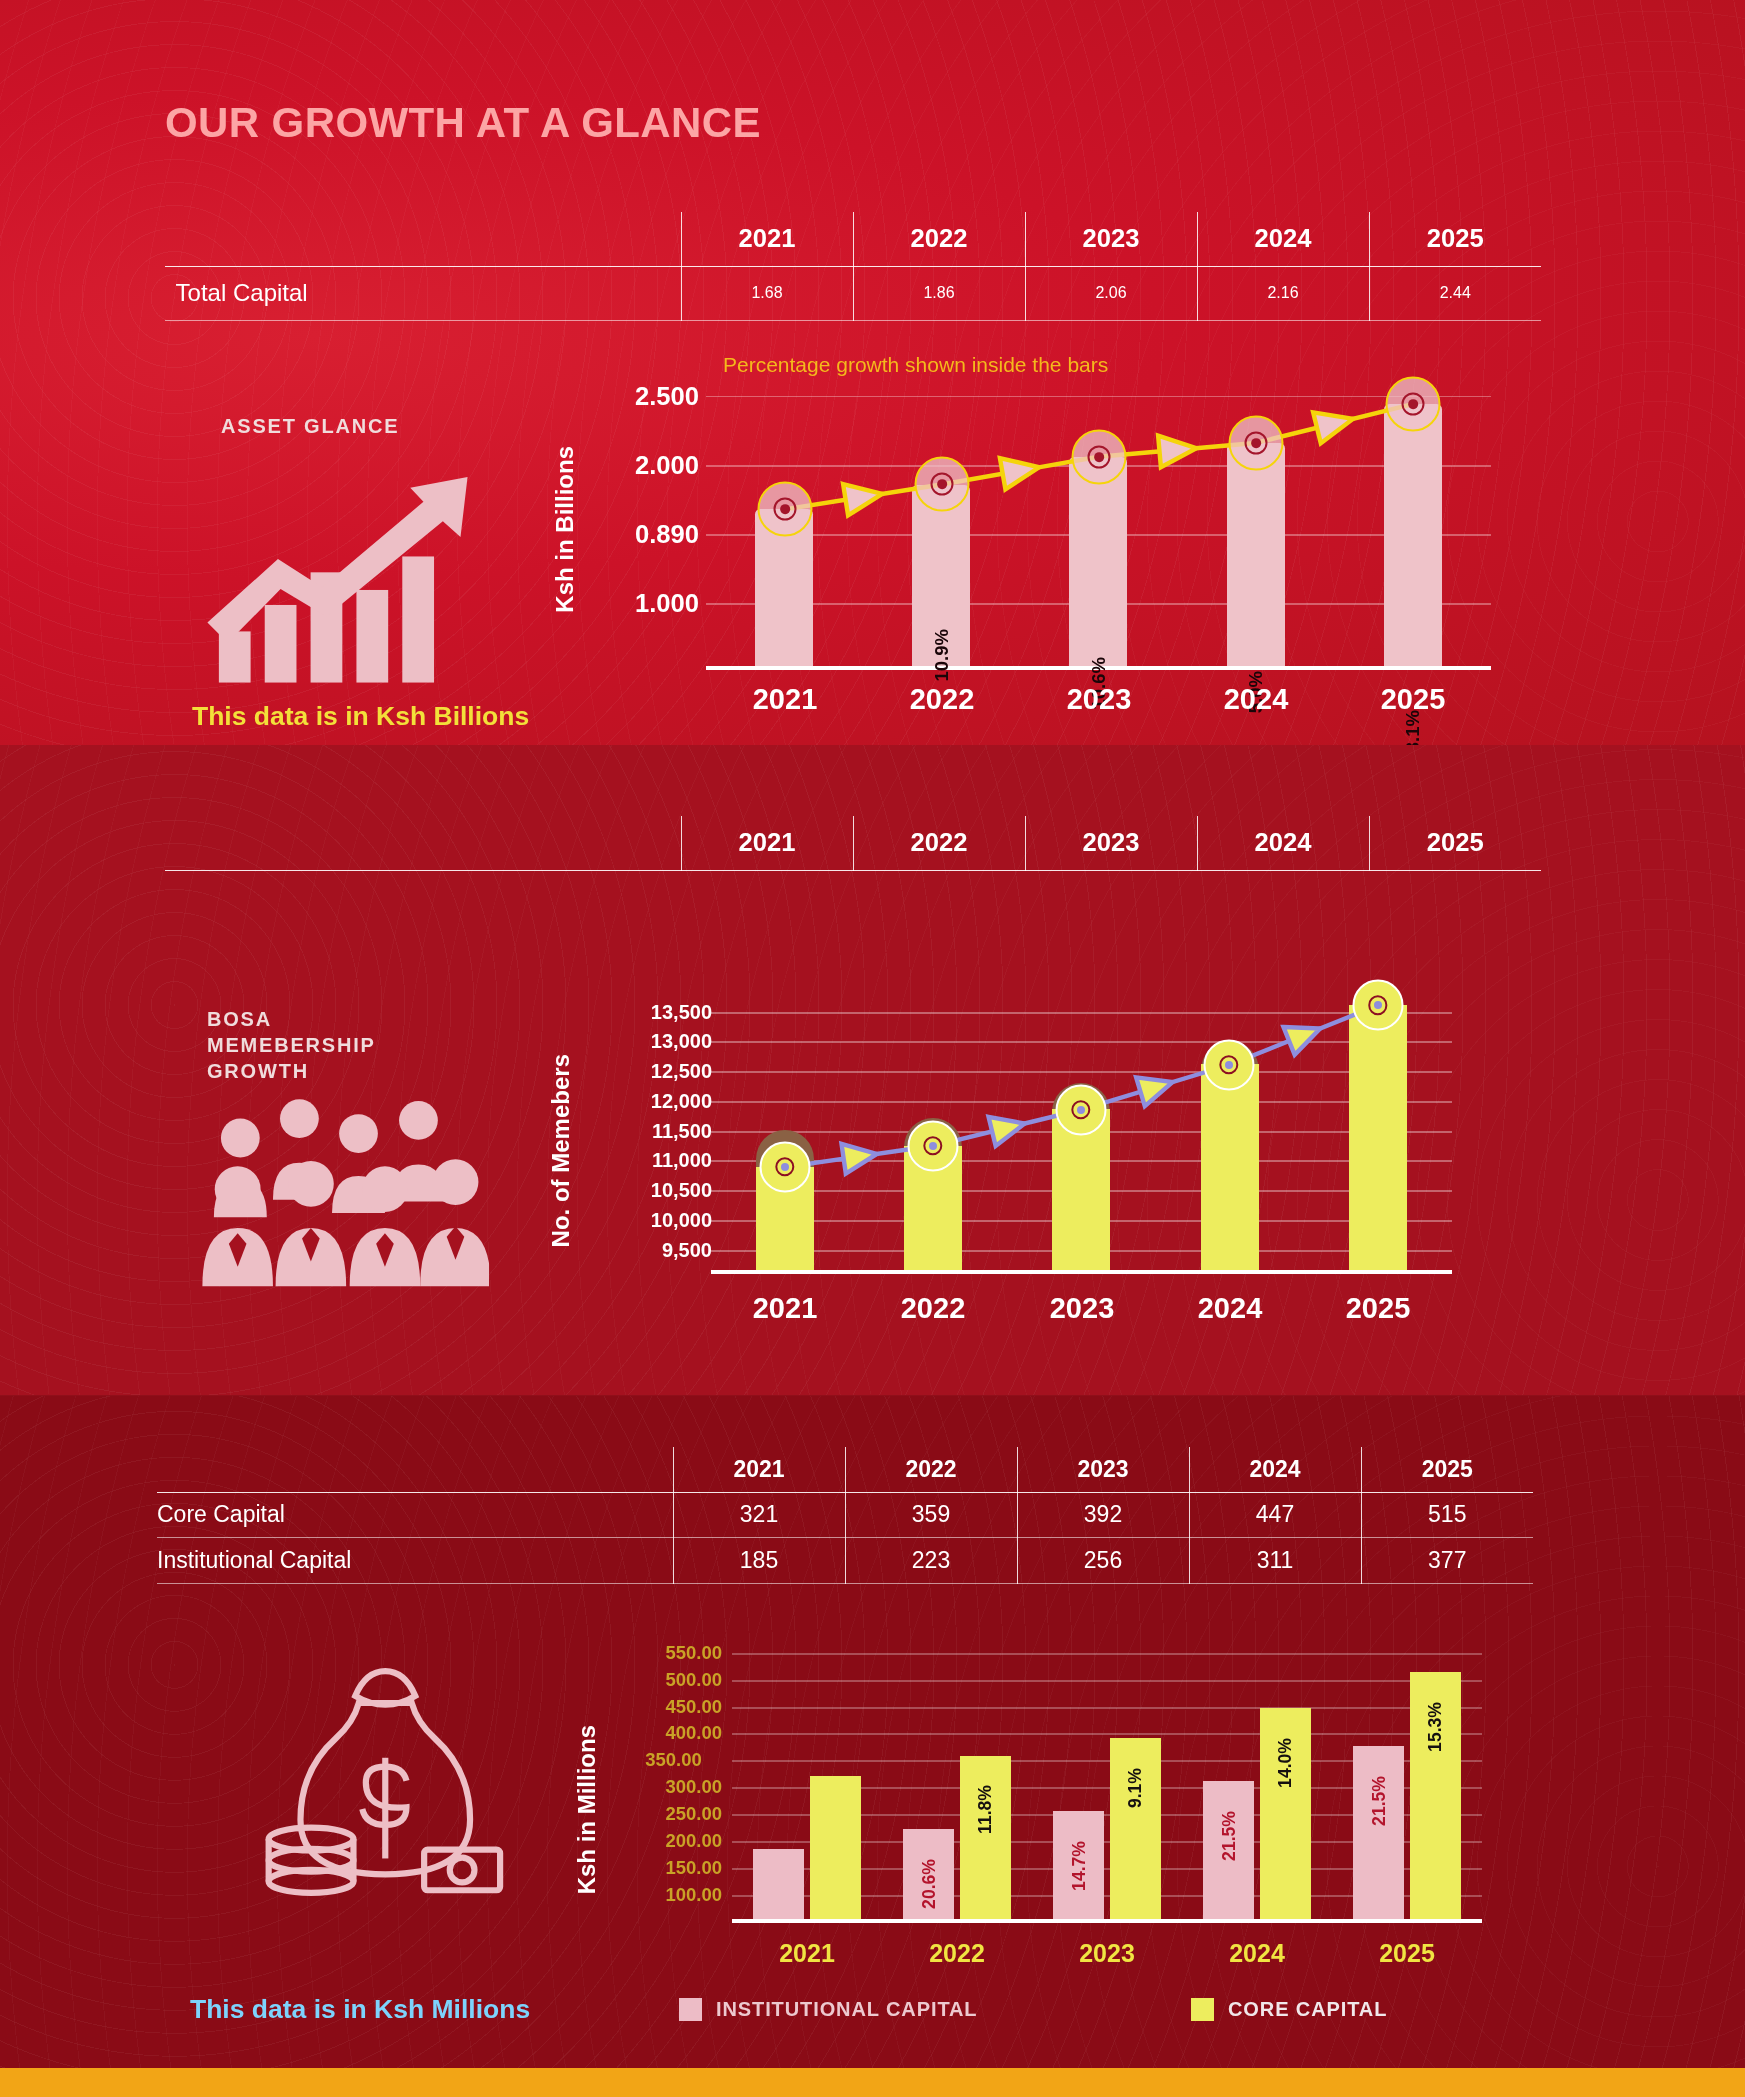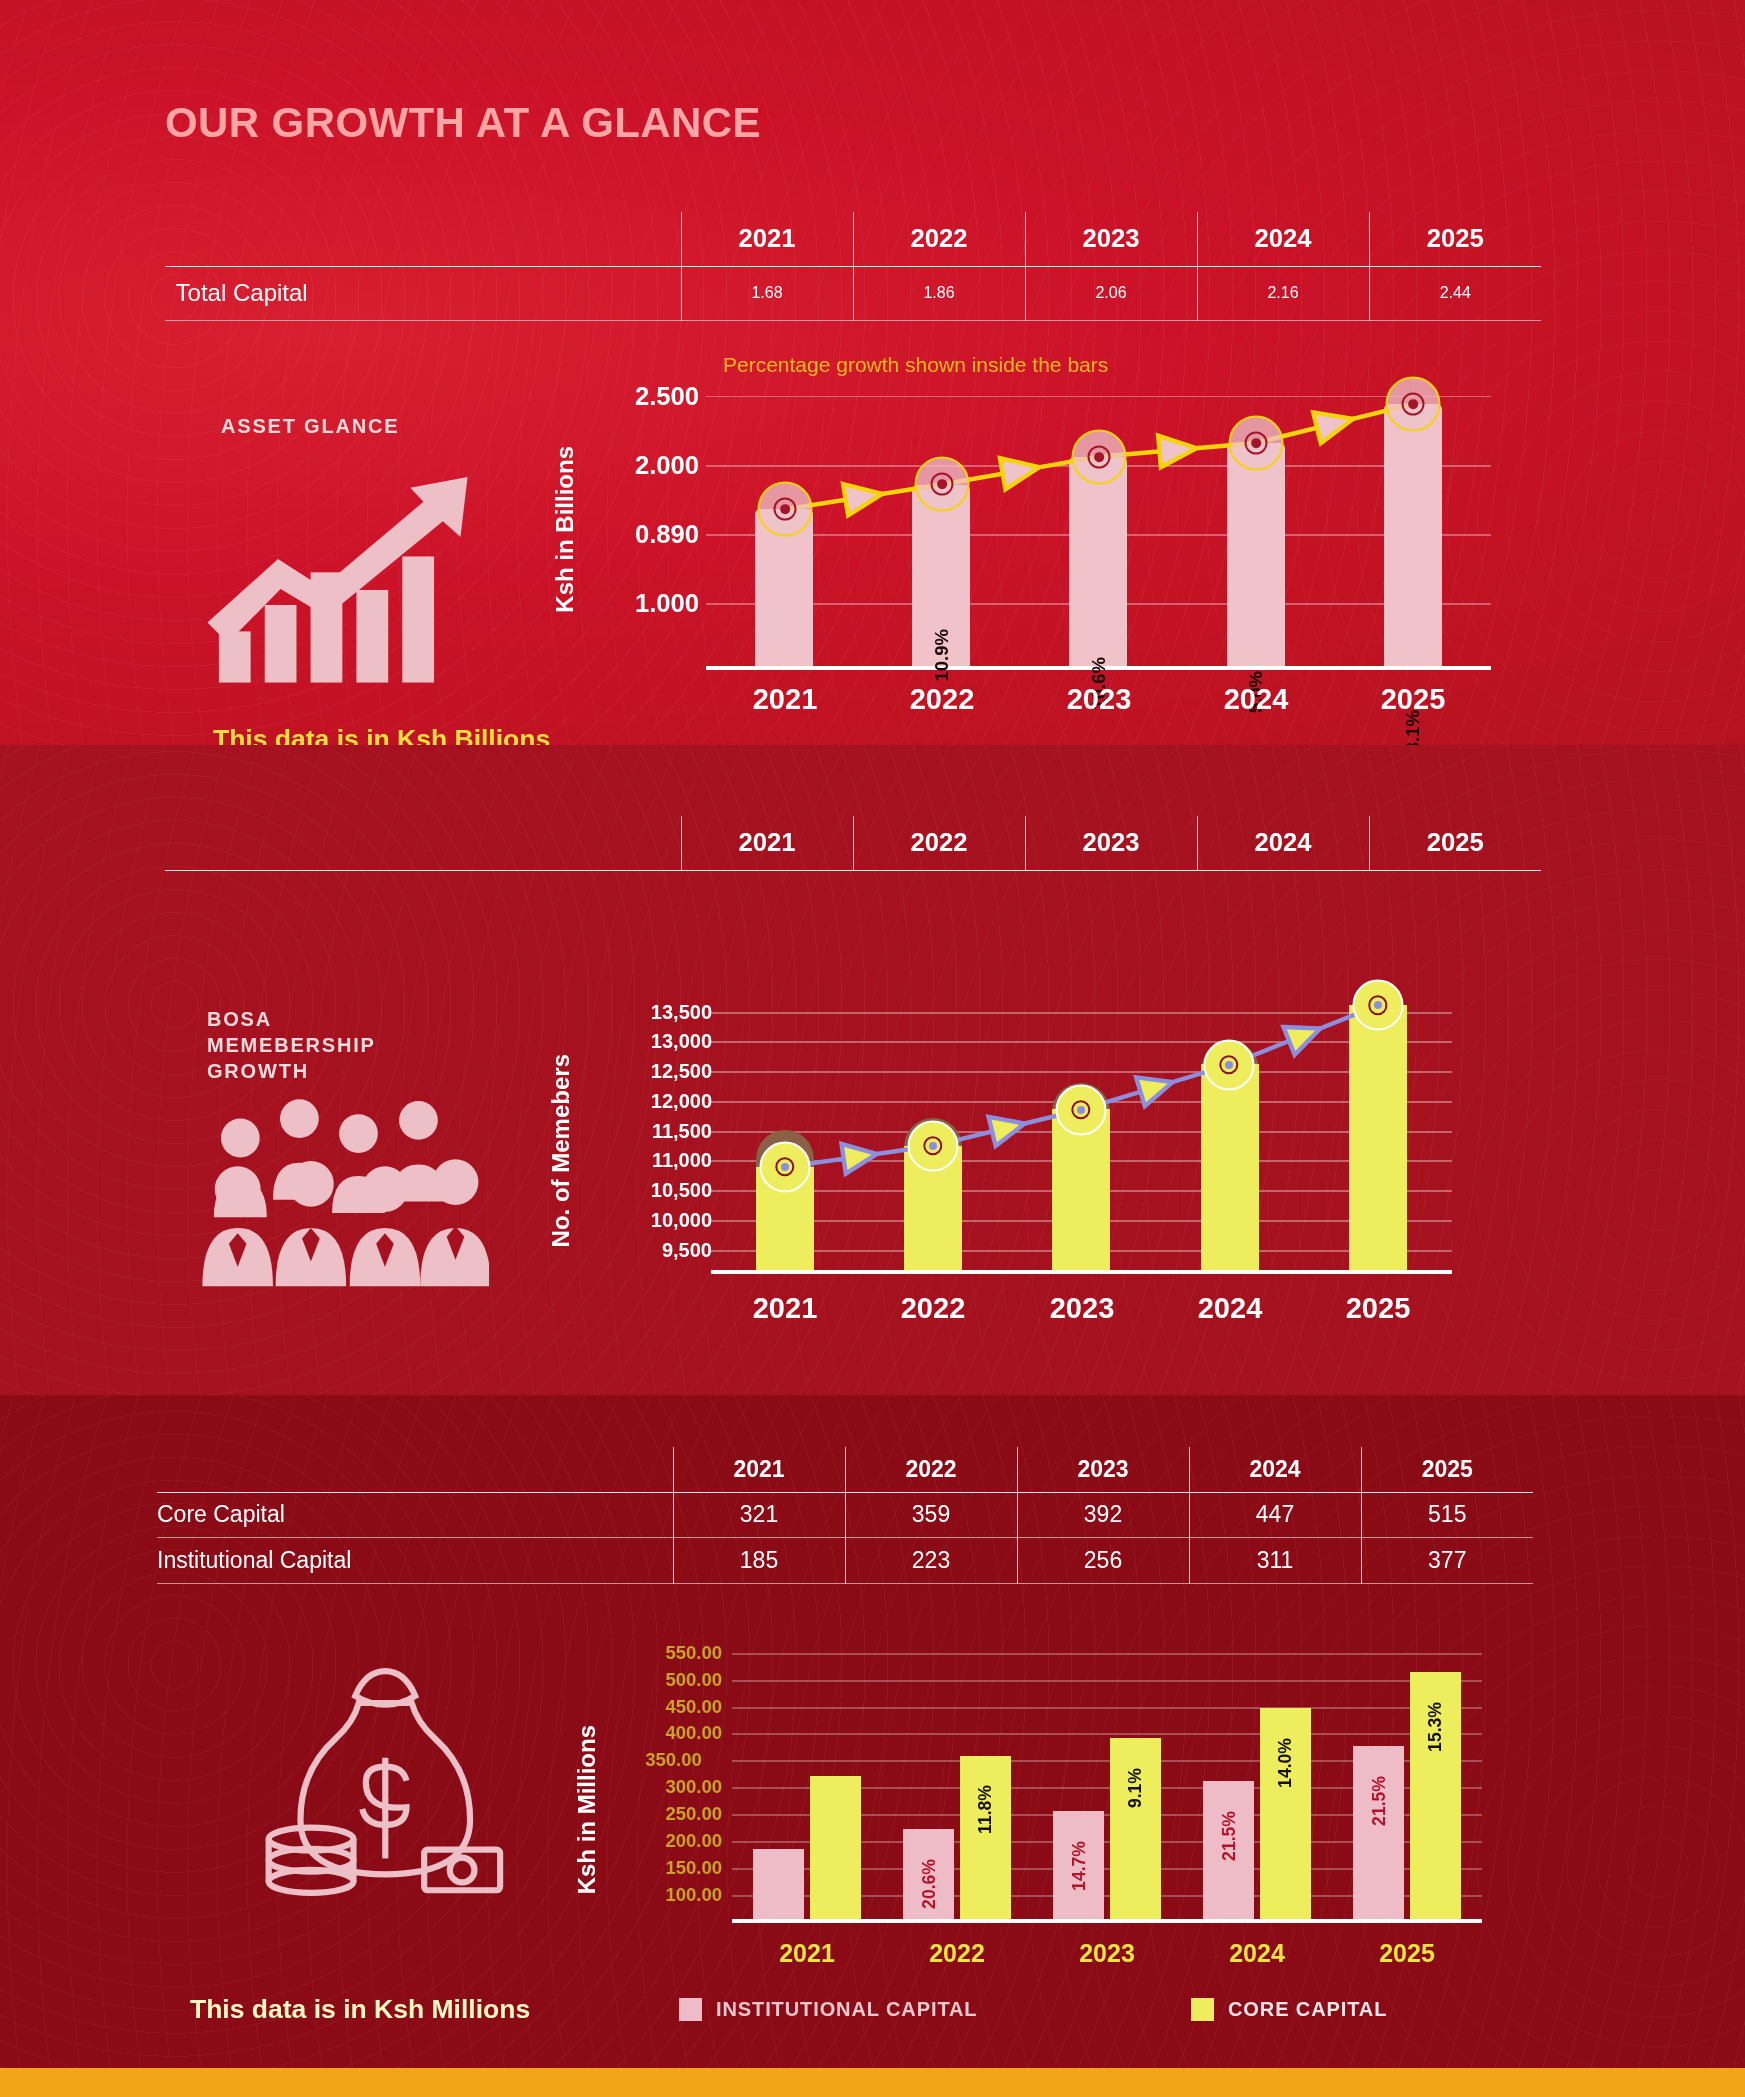--- a/index.html
+++ b/index.html
@@ -106,23 +106,23 @@
   #ylabel-capital { left:573px; top:1725px; font-size:24px; }
   #legend-capital { position:absolute; left:679px; top:1998px; width:794px; height:35px; }
   .lg-item { position:absolute; display:flex; align-items:center; gap:14px; }
   .lg-sw { width:23px; height:23px; }
   .lg-tx { color:#edc9cf; font-size:20px; font-weight:bold; letter-spacing:0.9px; }
 
   
   .side-title { position:absolute; color:#f0dcdc; font-weight:bold; font-size:20px; letter-spacing:1.8px; line-height:1.3; }
   .side-note  { position:absolute; font-size:26.5px; font-weight:bold; }
   #side-title-assets  { left:221px; top:413px; }
-  #note-ksh-billions  { left:213px; top:701px; color:#f3e03a;margin-top:23px; }
+  #note-ksh-billions  { left:192px; top:701px; color:#f3e03a; }
   #side-title-members { left:207px; top:1006px; }
-  #note-ksh-millions  { left:190px; top:1994px; color:#fef9c3; }
+  #note-ksh-millions  { left:190px; top:1994px; color:#7dd3fc; }
   .icon-box { position:absolute; }
 </style>
 </head>
 <body>
 
 <div class="section" id="section-assets">
   <div class="swirl"></div>
 </div>
 
 <div id="page-title">OUR GROWTH AT A GLANCE</div>

